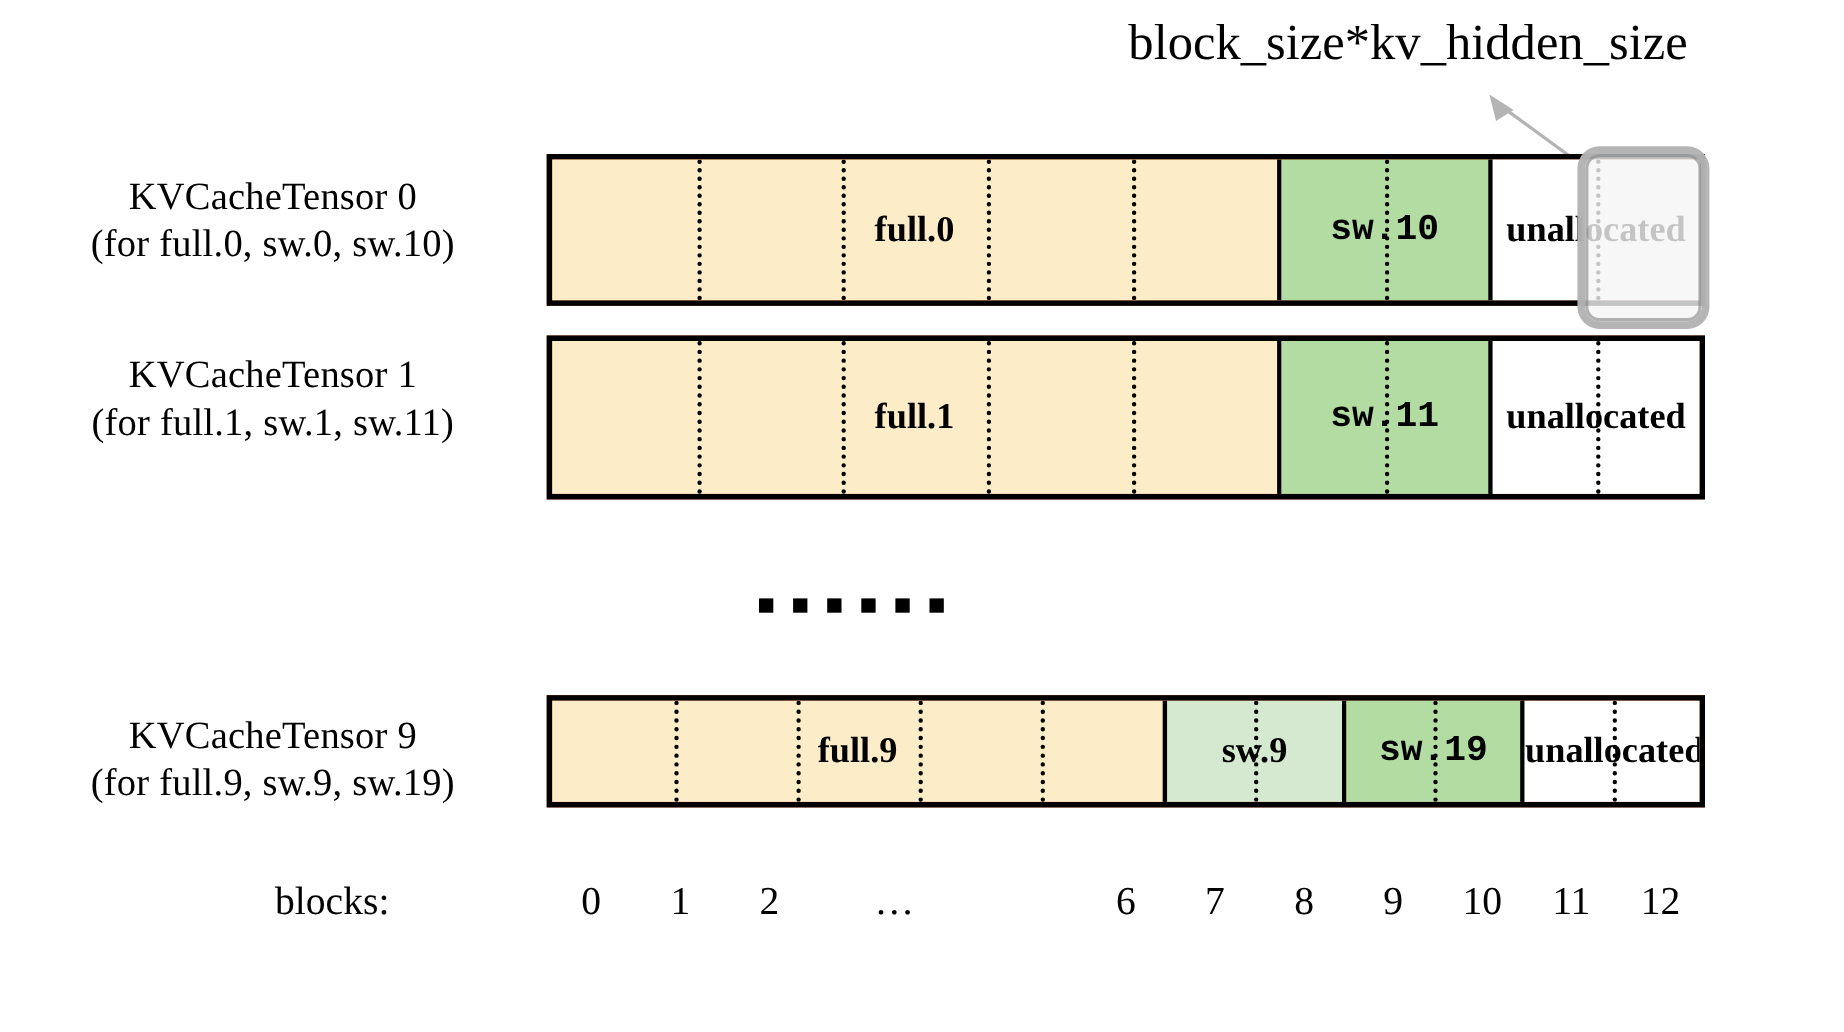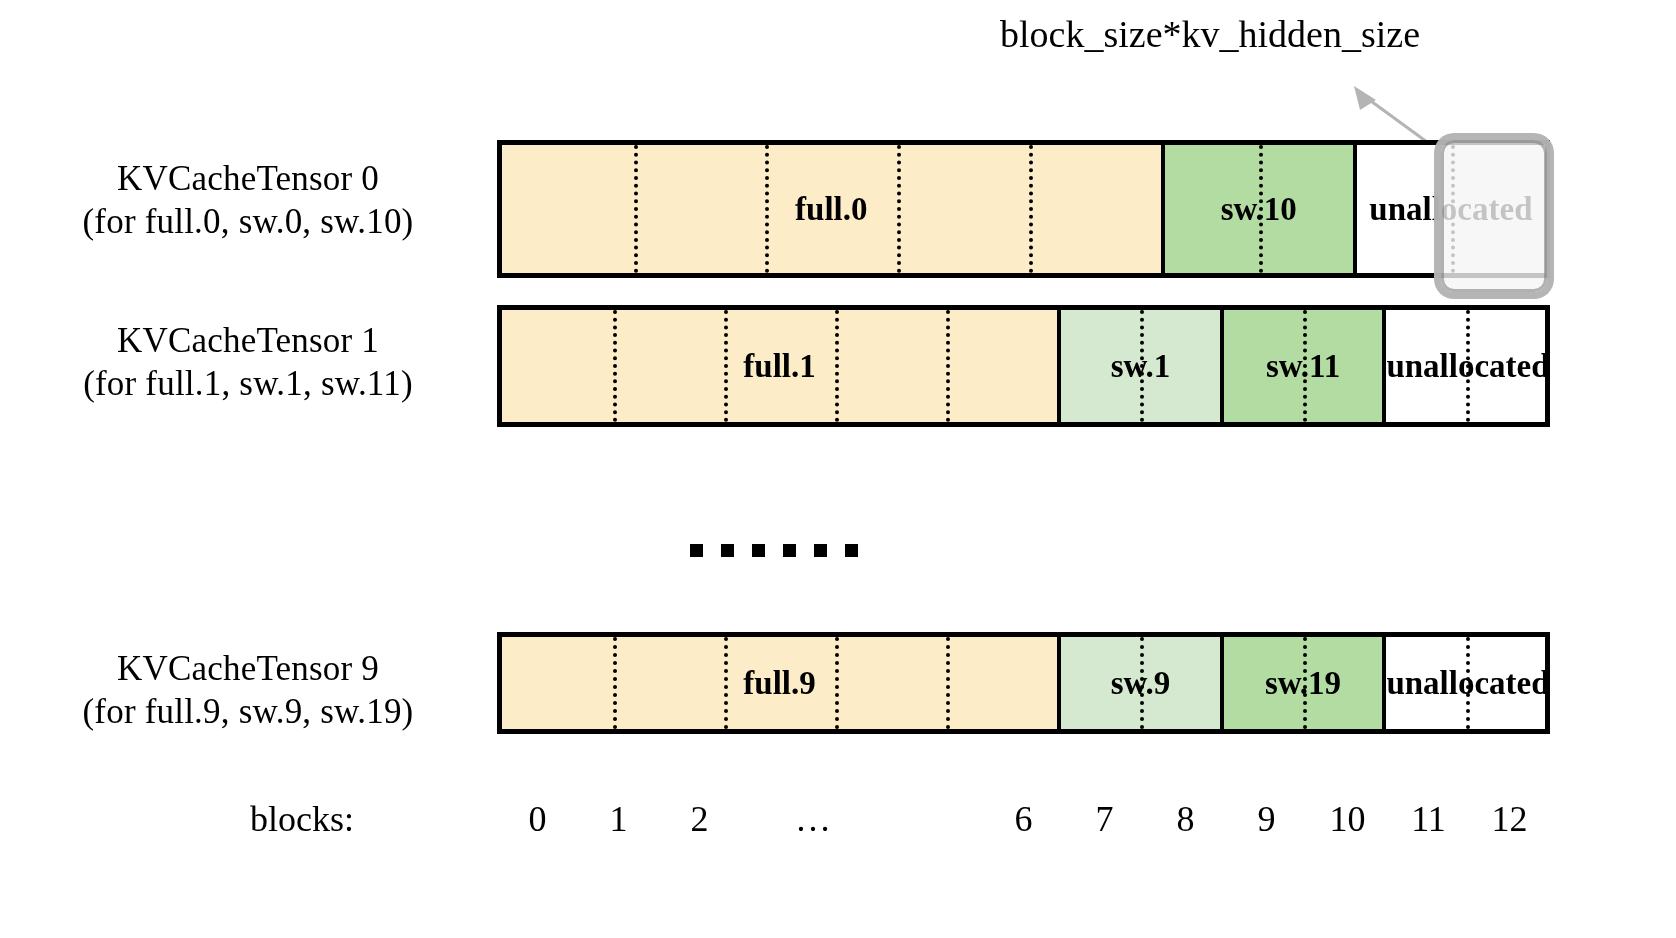--- a/index.html
+++ b/index.html
@@ -3,21 +3,21 @@
 <meta charset="utf-8">
 <style>
   html,body{margin:0;padding:0;background:#ffffff;}
   body{width:1676px;height:938px;position:relative;overflow:hidden;
        font-family:"Liberation Serif","DejaVu Serif",serif;color:#000;}
 
   .stage{position:absolute;left:0;top:0;width:1676px;height:938px;}
 
   
   .callout-label{position:absolute;left:1000px;top:14px;width:560px;
-    font-size:38px;line-height:1.1;white-space:nowrap;}
+    font-size:46px;line-height:1.1;text-align:center;white-space:nowrap;}
 
   .callout-arrow{position:absolute;left:1330px;top:78px;width:120px;height:80px;}
 
   
   .rowlabel{position:absolute;width:440px;text-align:center;
     font-size:35px;line-height:1.22;letter-spacing:.2px;}
   .rowlabel .l2{display:block;}
 
   
   .bar{position:absolute;display:flex;box-sizing:border-box;
@@ -31,21 +31,21 @@
   .cell .txt.two{white-space:normal;width:100%;}
 
   
   .divs{position:absolute;left:0;top:0;right:0;bottom:0;z-index:2;
         pointer-events:none;}
   .divs i{position:absolute;top:0;bottom:0;width:0;
           border-left:4px dotted #000;}
 
   .c-full{background:#fdecc8;}
   .c-sw0 {background:#d5e8d0;}
-  .c-sw1 {background:#b3dca3;}
+  .c-sw1 {background:#b3dca3;font-family:Liberation Mono, monospace;}
   .c-un  {background:#ffffff;}
 
   
   .ellipsis{position:absolute;display:flex;gap:18px;}
   .ellipsis span{display:block;width:13px;height:13px;background:#000;}
 
   
   .axis-title{position:absolute;font-size:36px;text-align:left;}
   .tick{position:absolute;font-size:36px;text-align:center;}
 
@@ -99,35 +99,29 @@
         </div>
         <span class="txt">sw.10</span>
       </div>
       <div class="cell c-un" style="flex: 2 0 0px;">
         <div class="divs">
           <i style="left: 50%;"></i>
         </div>
         <span class="txt two" style="padding: 0px 6px;">unallocated</span>
       </div>
     </div>
-  <div class="bar" id="bar1" style="left:497px;top:305px;width:1053px;height:122px;">
+  <div class="bar" id="bar1" style="left:497px;top:305px;width:1053px;height:149px;">
       <div class="cell c-full" style="flex: 7 0 0px;">
         <div class="divs">
           <i style="left: 20%;"></i>
           <i style="left: 40%;"></i>
           <i style="left: 60%;"></i>
           <i style="left: 80%;"></i>
         </div>
         <span class="txt">full.1</span>
-      </div>
-      <div class="cell c-sw0" style="flex: 2 0 0px;">
-        <div class="divs">
-          <i style="left: 50%;"></i>
-        </div>
-        <span class="txt">sw.1</span>
       </div>
       <div class="cell c-sw1" style="flex: 2 0 0px;">
         <div class="divs">
           <i style="left: 50%;"></i>
         </div>
         <span class="txt">sw.11</span>
       </div>
       <div class="cell c-un" style="flex: 2 0 0px;">
         <div class="divs">
           <i style="left: 50%;"></i>

